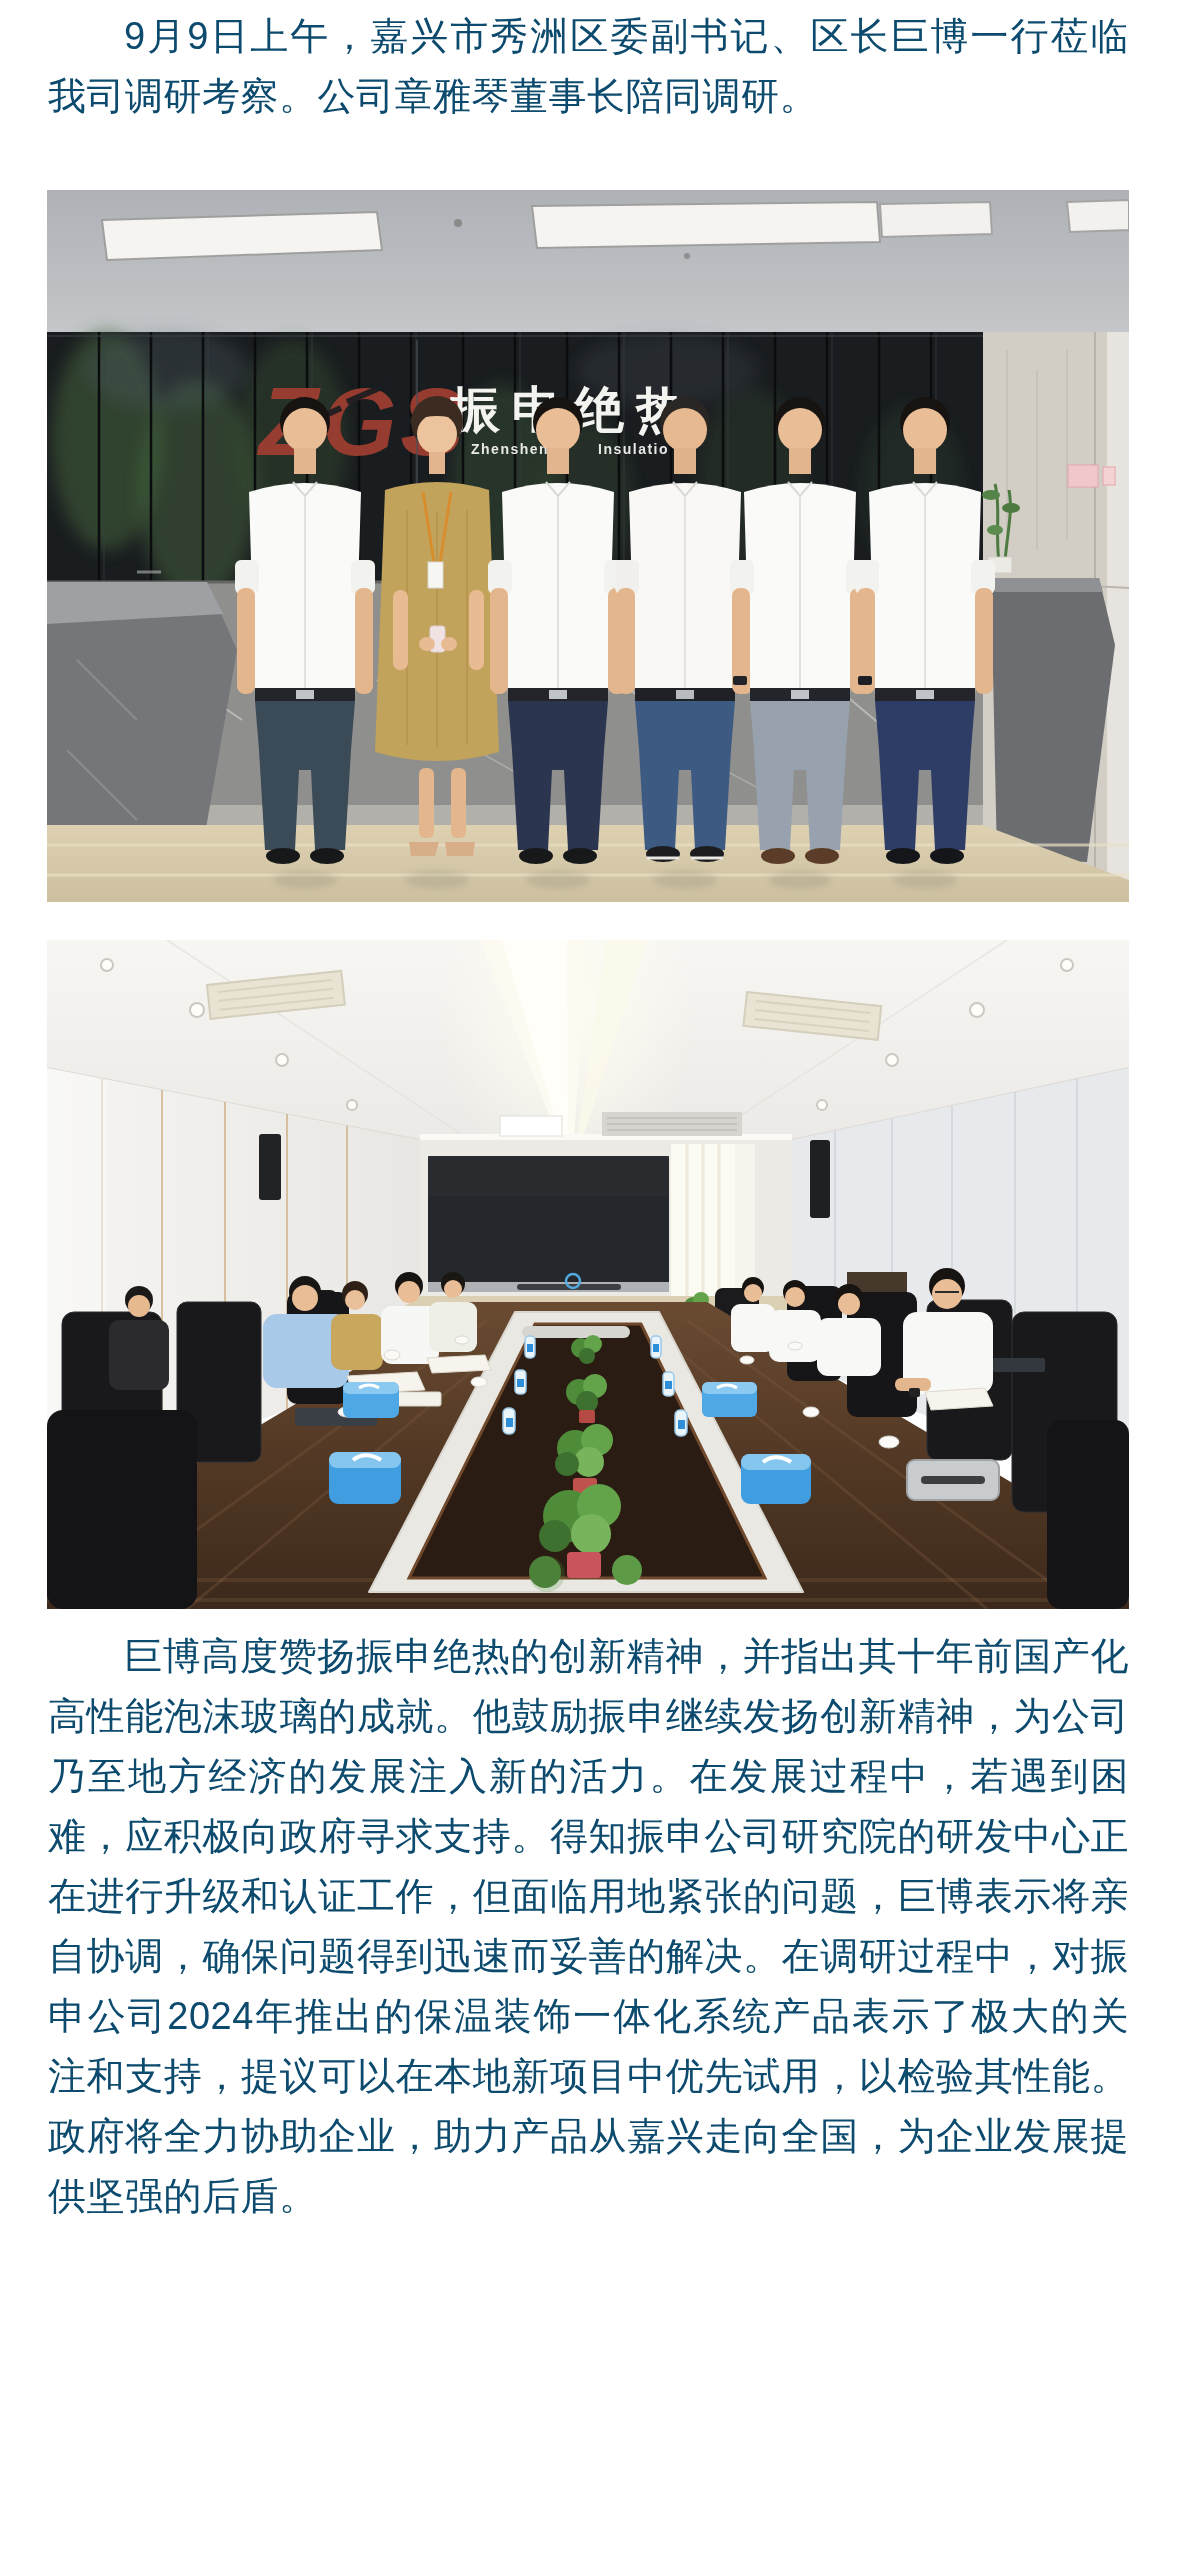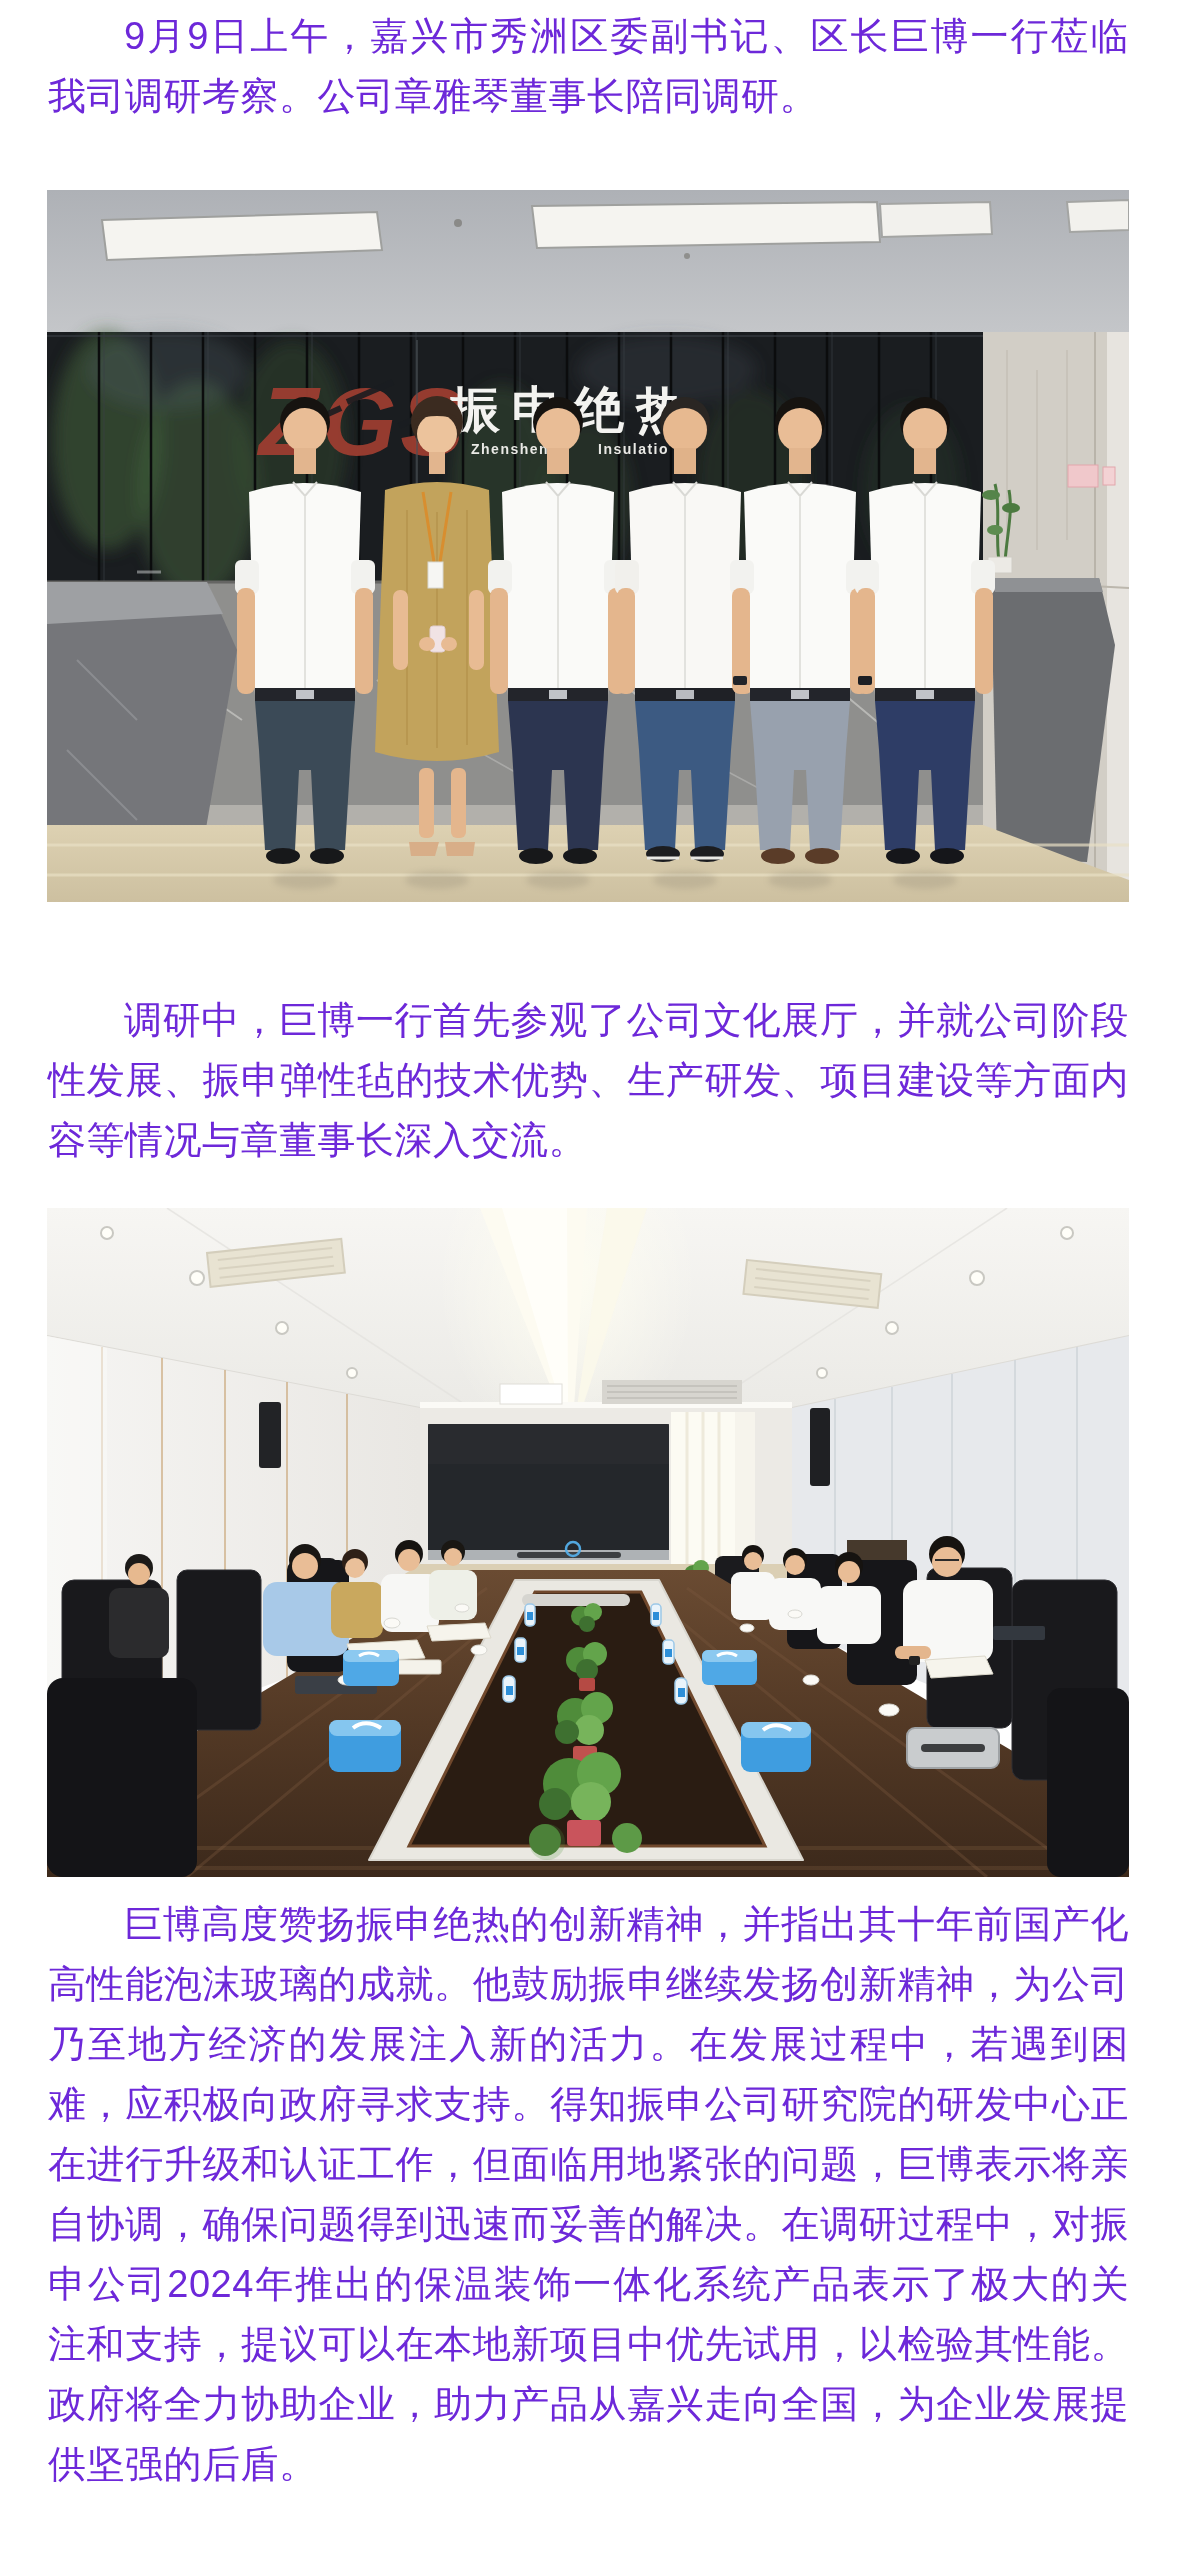--- a/index.html
+++ b/index.html
@@ -4,21 +4,21 @@
 <style>
   html,body{margin:0;padding:0;background:#ffffff;}
   .page{
     width:1177px;height:2555px;margin:0;background:#ffffff;
     font-family:"Liberation Sans","DejaVu Sans",sans-serif;
     color:#000;overflow:hidden;box-sizing:border-box;padding-top:6px;
   }
   p.para{
     margin:0;padding:0 48px;
     font-size:38px;line-height:60px;letter-spacing:.5px;
-    text-indent:2em;text-align:justify;color:#6d28d9;
+    text-indent:2em;text-align:justify;color:#0c4a6e;
   }
   p.para.p2{margin-top:88px;}
   p.para.p3{margin-top:17px;}
   figure.photo{margin:0;padding:0;}
   figure.photo svg{display:block;}
   #fig1{margin:64px 0 0 47px;width:1082px;height:712px;}
   #fig2{margin:38px 0 0 47px;width:1082px;height:669px;}
 </style>
 </head>
 <body>
@@ -244,21 +244,20 @@
           <rect x="828" y="498" width="100" height="13" fill="#23252b"></rect>
             <rect x="869" y="500" width="18" height="9" fill="#c0c3c8"></rect>
           <path d="M828 511 L928 511 L924 560 L918 660 L888 660 L884 580 L872 580 L868 660 L838 660 L832 560 Z" fill="#2e3d66"></path>
           <ellipse cx="856" cy="666" rx="17" ry="8" fill="#15161a"></ellipse>
             <ellipse cx="900" cy="666" rx="17" ry="8" fill="#15161a"></ellipse>
         </g>
       </g>
     </svg>
   </figure>
 
-  <p class="para p2">调研中，巨博一行首先参观了公司文化展厅，并就公司阶段性发展、振申弹性毡的技术优势、生产研发、项目建设等方面内容等情况与章董事长深入交流。</p>
 
   <figure class="photo" id="fig2" aria-label="调研座谈会：双方人员分坐深色长条会议桌两侧，桌面中央为绿植装饰带，远端为黑色LED大屏">
     <svg width="1082" height="669" viewBox="0 0 1082 669" xmlns="http://www.w3.org/2000/svg">
       <defs>
         <linearGradient id="ceil2" x1="0" y1="0" x2="0" y2="1">
           <stop offset="0" stop-color="#f7f6f3"></stop>
             <stop offset="1" stop-color="#ebeae6"></stop>
         </linearGradient>
         <linearGradient id="table2" x1="0" y1="0" x2="0" y2="1">
           <stop offset="0" stop-color="#6a4b32"></stop>

